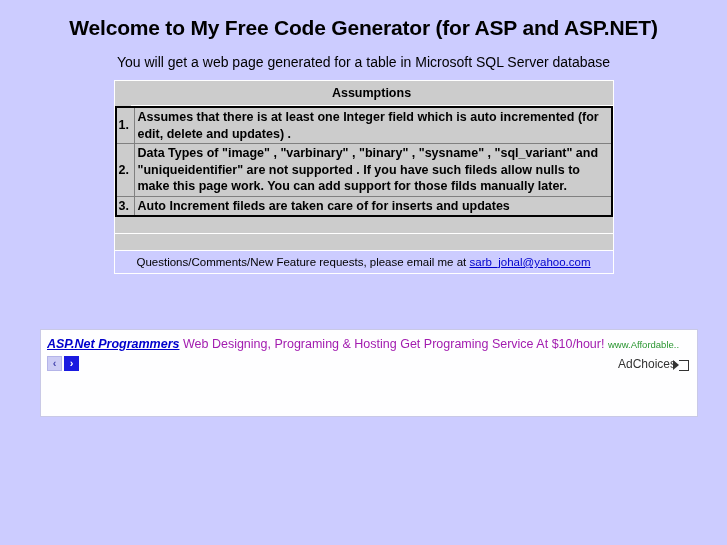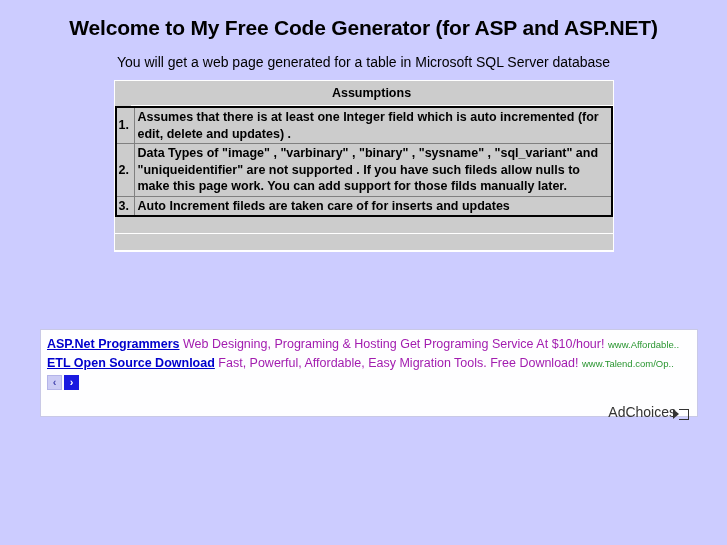--- a/index.html
+++ b/index.html
@@ -134,20 +134,21 @@
     font-size: 12.5px;
     line-height: 19px;
     white-space: nowrap;
     color: #222222;
     overflow: hidden;
   }
   .ad-title {
     color: #0000cc;
     font-weight: bold;
     text-decoration: underline;
+    font-style: italic;
   }
   .ad-desc {
     color: #a21caf;
   }
   .ad-url {
     color: #2a9631;
     font-size: 9.5px;
   }
   .ads-footer {
     position: relative;
@@ -179,26 +180,25 @@
   }
   .arrow-next {
     background: #1a1ae0;
     color: #ffffff;
     border: 1px solid #1a1ae0;
   }
   .adchoices {
     position: absolute;
     right: 2px;
     top: 1px;
-    font-size: 14px;
+    font-size: 12px;
     color: #333333;
     display: flex;
     align-items: flex-end;
     gap: 3px;
-    margin-top: 28px;
   }
   .adchoices-icon {
     display: inline-block;
     width: 9px;
     height: 9px;
     position: relative;
     border: 1px solid #333333;
     border-left: none;
   }
   .adchoices-icon::before {
@@ -241,37 +241,35 @@
             <td class="num">3.</td>
             <td>Auto Increment fileds are taken care of for inserts and updates</td>
           </tr>
         </tbody>
       </table>
     </div>
 
     <div class="spacer-row"></div>
     <div class="spacer-row last"></div>
 
+    <div class="assump-footer">
+      <span>Questions/Comments/New Feature requests, please email me at </span><a href="#">sarb_johal@yahoo.com</a>
+    </div>
 
   </div>
 
 
   <div class="ads">
 
     <div class="ad-row">
       <a href="#" class="ad-title">ASP.Net Programmers</a>
       <span class="ad-desc">Web Designing, Programing &amp; Hosting Get Programing Service At $10/hour!</span>
       <span class="ad-url">www.Affordable..</span>
     </div>
 
-    <div class="ad-row">
-      <a href="#" class="ad-title">ETL Open Source Download</a>
-      <span class="ad-desc">Fast, Powerful, Affordable, Easy Migration Tools. Free Download!</span>
-      <span class="ad-url">www.Talend.com/Op..</span>
-    </div>
 
 
     <div class="ads-footer">
       <div class="nav-arrows">
         <span class="arrow-btn arrow-prev">‹</span>
         <span class="arrow-btn arrow-next">›</span>
       </div>
       <div class="adchoices">
         <span>AdChoices</span>
         <span class="adchoices-icon"></span>

